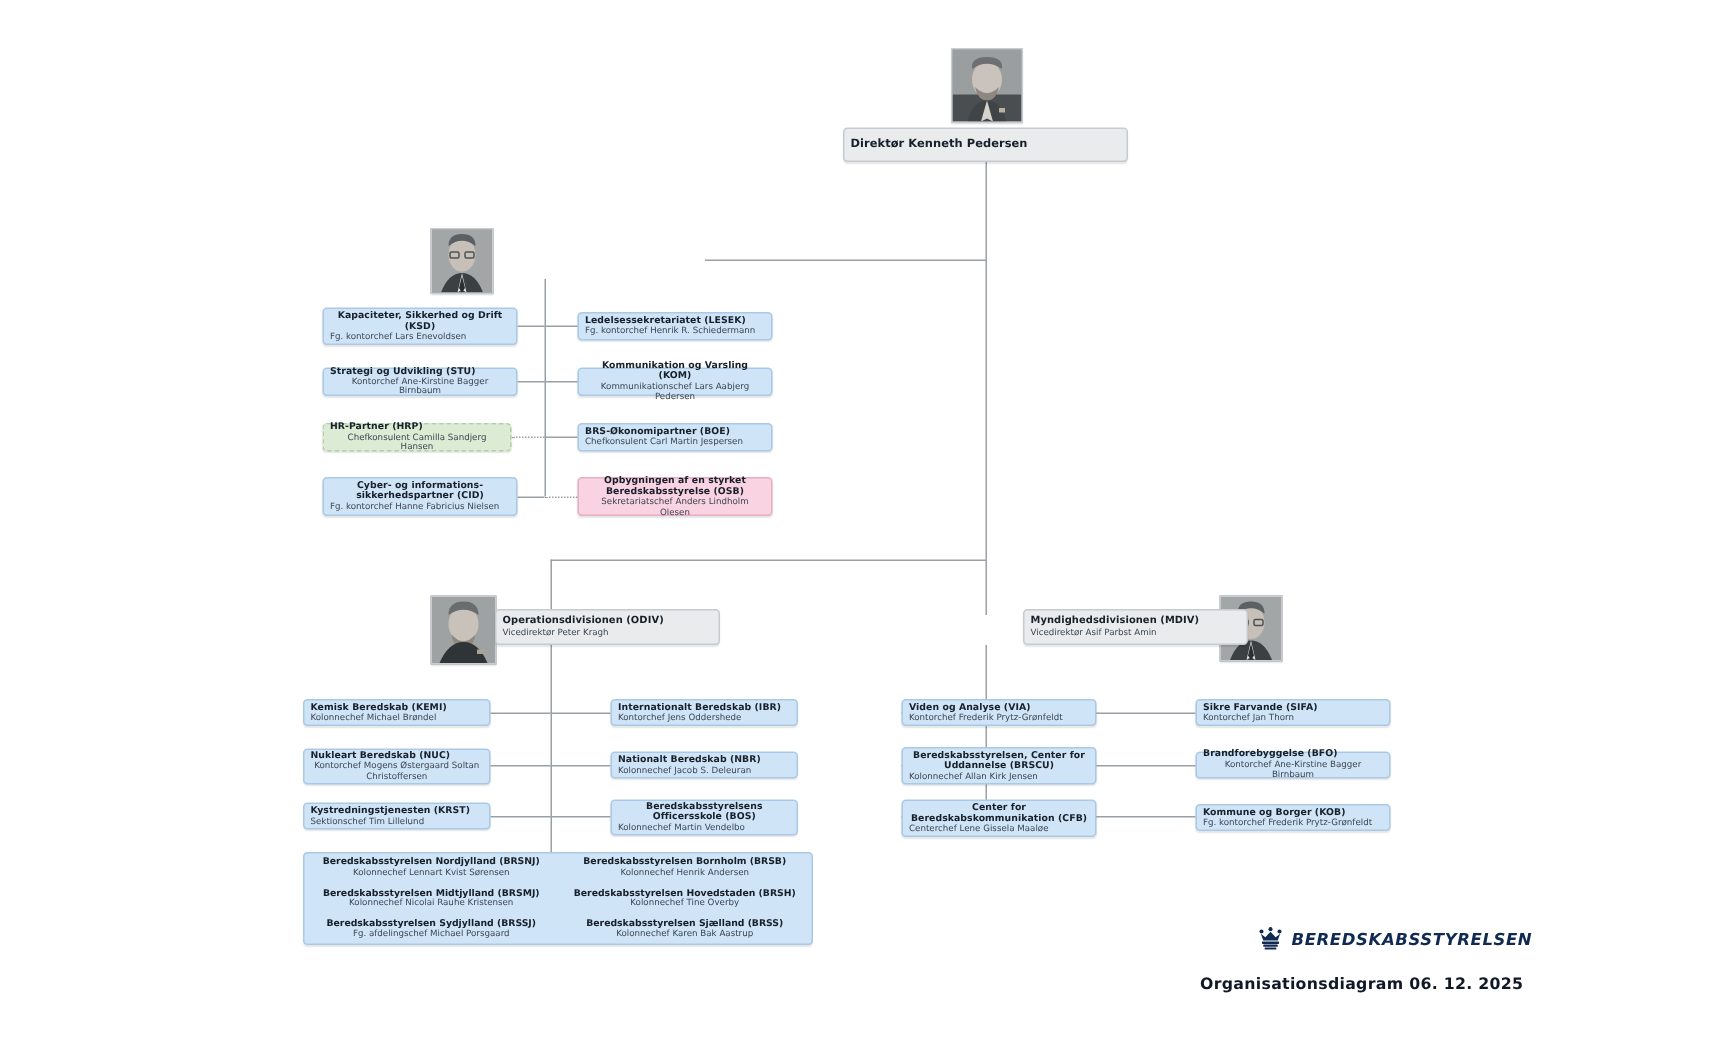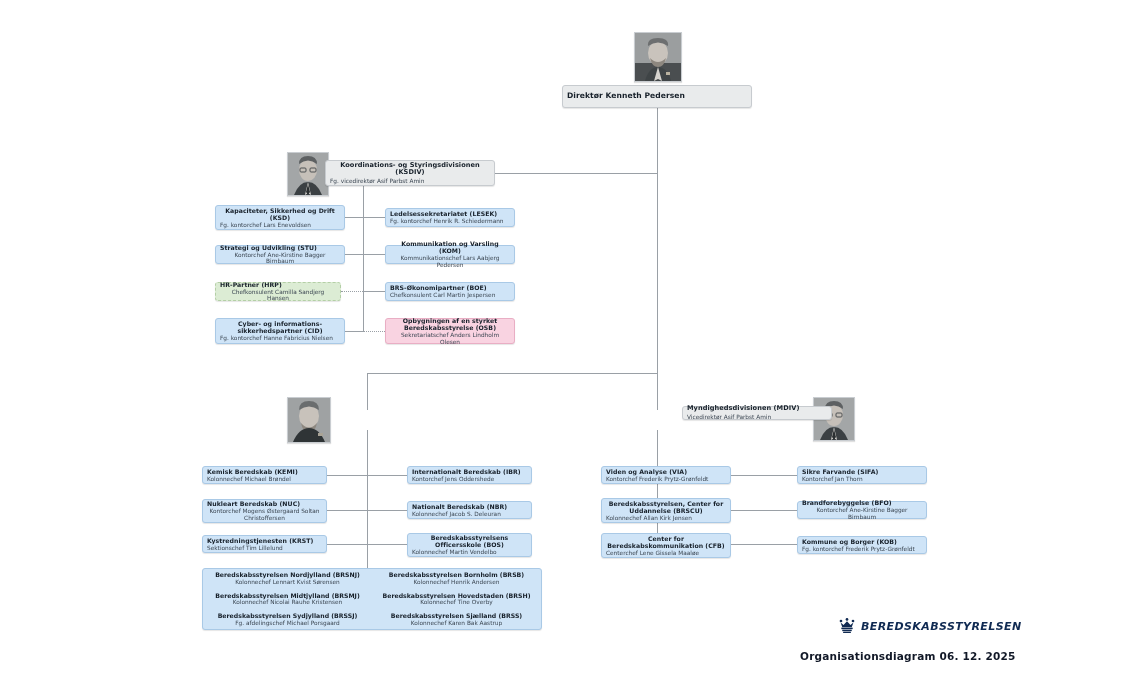--- a/index.html
+++ b/index.html
@@ -179,24 +179,20 @@
   <div class="ln h" style="left:657px;top:475px;width:140px;"></div>
   <div class="ln h" style="left:601px;top:510px;width:56px;"></div>
   <div class="ln h" style="left:657px;top:510px;width:140px;"></div>
   <div class="ln h" style="left:601px;top:544px;width:56px;"></div>
   <div class="ln h" style="left:657px;top:544px;width:140px;"></div>
 
   <div class="node v-dir" style="left:562px;top:85px;width:190px;height:23px;">
     <div class="t">Direktør Kenneth Pedersen</div>
   </div>
 
-  <div class="node v-div" style="left:325px;top:160px;width:170px;height:26px;">
-    <div class="t">Koordinations- og Styringsdivisionen (KSDIV)</div>
-    <div class="s">Fg. vicedirektør Asif Parbst Amin</div>
-  </div>
 
   <div class="node v-blue" style="left:215px;top:205px;width:130px;height:25px;">
     <div class="t">Kapaciteter, Sikkerhed og Drift (KSD)</div>
     <div class="s">Fg. kontorchef Lars Enevoldsen</div>
   </div>
   <div class="node v-blue" style="left:215px;top:245px;width:130px;height:19px;">
     <div class="t">Strategi og Udvikling (STU)</div>
     <div class="s">Kontorchef Ane-Kirstine Bagger Birnbaum</div>
   </div>
   <div class="node v-green" style="left:215px;top:282px;width:126px;height:19px;">
@@ -218,20 +214,24 @@
   </div>
   <div class="node v-blue" style="left:385px;top:282px;width:130px;height:19px;">
     <div class="t">BRS-Økonomipartner (BOE)</div>
     <div class="s">Chefkonsulent Carl Martin Jespersen</div>
   </div>
   <div class="node v-pink" style="left:385px;top:318px;width:130px;height:26px;">
     <div class="t">Opbygningen af en styrket Beredskabsstyrelse (OSB)</div>
     <div class="s">Sekretariatschef Anders Lindholm Olesen</div>
   </div>
 
+  <div class="node v-div" style="left:330px;top:406px;width:150px;height:24px;">
+    <div class="t">Operationsdivisionen (ODIV)</div>
+    <div class="s">Vicedirektør Peter Kragh</div>
+  </div>
 
   <div class="node v-blue" style="left:202px;top:466px;width:125px;height:18px;">
     <div class="t">Kemisk Beredskab (KEMI)</div>
     <div class="s">Kolonnechef Michael Brøndel</div>
   </div>
   <div class="node v-blue" style="left:202px;top:499px;width:125px;height:24px;">
     <div class="t">Nukleart Beredskab (NUC)</div>
     <div class="s">Kontorchef Mogens Østergaard Soltan Christoffersen</div>
   </div>
   <div class="node v-blue" style="left:202px;top:535px;width:125px;height:18px;">
@@ -272,21 +272,21 @@
     <div class="cell">
       <div class="t">Beredskabsstyrelsen Sydjylland (BRSSJ)</div>
       <div class="s">Fg. afdelingschef Michael Porsgaard</div>
     </div>
     <div class="cell">
       <div class="t">Beredskabsstyrelsen Sjælland (BRSS)</div>
       <div class="s">Kolonnechef Karen Bak Aastrup</div>
     </div>
   </div>
 
-  <div class="node v-div" style="left:682px;top:406px;width:150px;height:14px;">
+  <div class="node v-div" style="left:682px;top:406px;width:150px;height:24px;">
     <div class="t">Myndighedsdivisionen (MDIV)</div>
     <div class="s">Vicedirektør Asif Parbst Amin</div>
   </div>
 
   <div class="node v-blue" style="left:601px;top:466px;width:130px;height:18px;">
     <div class="t">Viden og Analyse (VIA)</div>
     <div class="s">Kontorchef Frederik Prytz-Grønfeldt</div>
   </div>
   <div class="node v-blue" style="left:601px;top:498px;width:130px;height:25px;">
     <div class="t">Beredskabsstyrelsen, Center for Uddannelse (BRSCU)</div>

